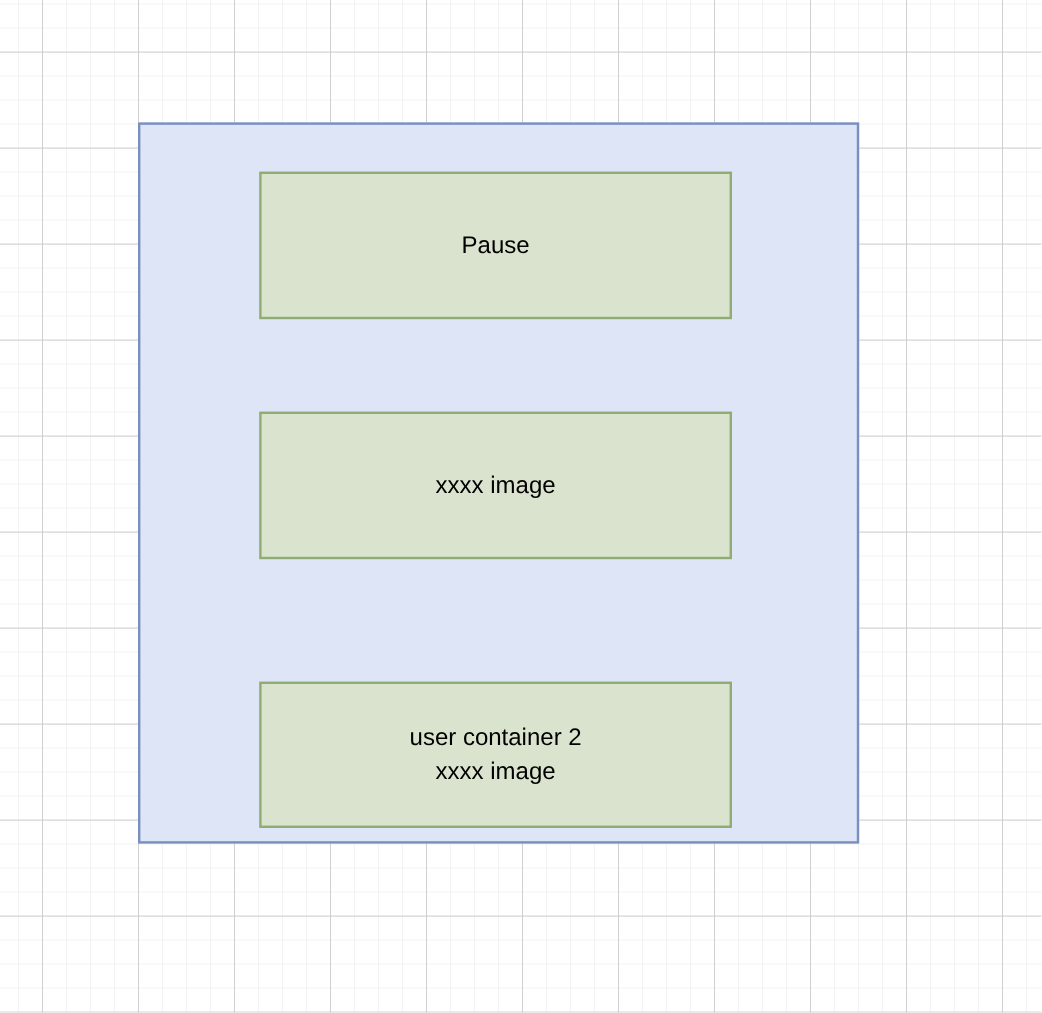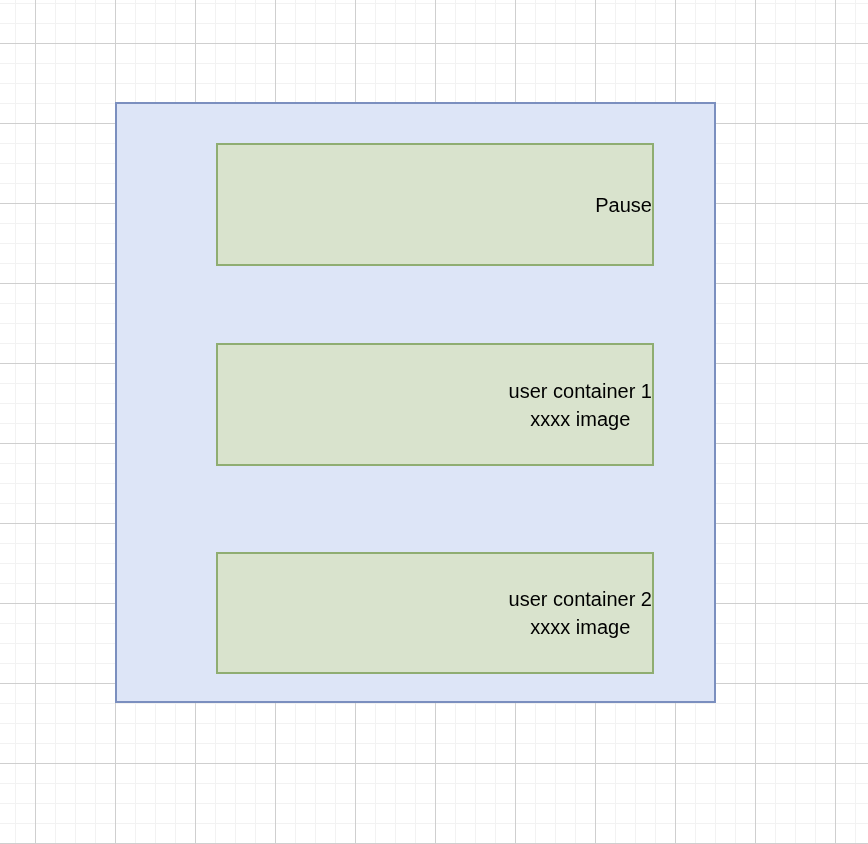--- a/index.html
+++ b/index.html
@@ -38,31 +38,31 @@
     top: 102px;
     width: 601px;
     height: 601px;
     box-sizing: border-box;
     background: #dde5f7;
     border: 2px solid #7b8fbf;
   }
   .container-box {
     position: absolute;
     left: 99px;            
-    width: 438px;
+    width: 394px;
     box-sizing: border-box;
     background: #d9e3cd;
     border: 2px solid #8fad72;
     display: flex;
     align-items: center;
-    justify-content: flex-end;
+    justify-content: center;
   }
   #box-pause      { top: 39px;  height: 123px; }  
   #box-user-1     { top: 239px; height: 123px; }  
-  #box-user-2     { top: 448px; height: 122px; }  
+  #box-user-2     { top: 464px; height: 122px; }  
 
   .box-label {
     color: #000000;
     font-size: 20px;
     line-height: 28px;
     text-align: center;
     white-space: nowrap;
     letter-spacing: 0px;
   }
   .box-label .line {
@@ -77,21 +77,20 @@
   <div class="pod-box">
 
     <div class="container-box" id="box-pause">
       <div class="box-label">
         <span class="line">Pause</span>
       </div>
     </div>
 
     <div class="container-box" id="box-user-1">
       <div class="box-label">
-        <span class="line">user container 1</span>
         <span class="line">xxxx image</span>
       </div>
     </div>
 
     <div class="container-box" id="box-user-2">
       <div class="box-label">
         <span class="line">user container 2</span>
         <span class="line">xxxx image</span>
       </div>
     </div>

